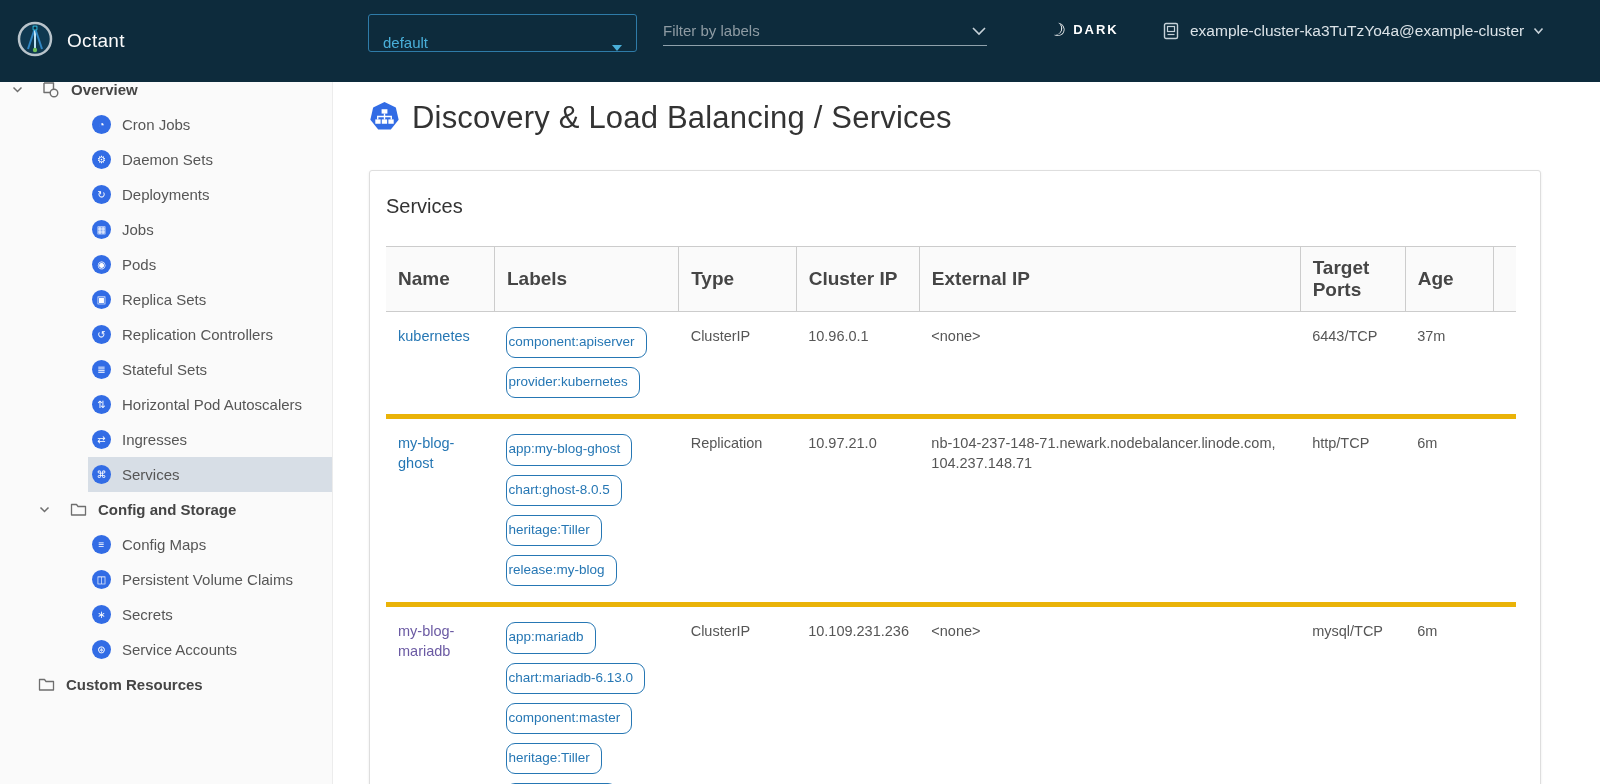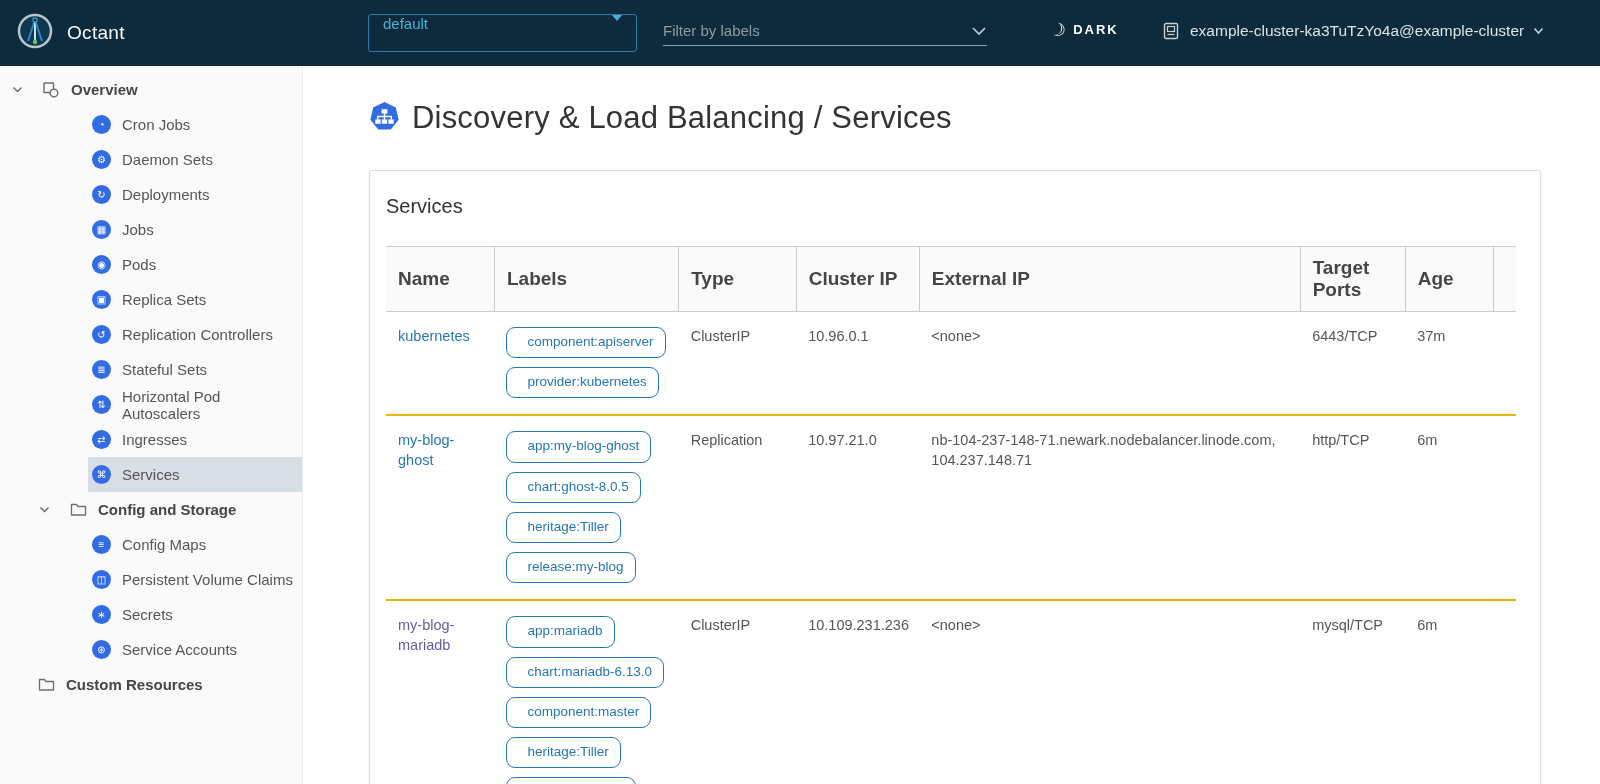--- a/index.html
+++ b/index.html
@@ -1,43 +1,43 @@
 <!DOCTYPE html>
 <html><head>
 <meta charset="utf-8">
 <style>
   * { margin:0; padding:0; box-sizing:border-box; }
   html,body { width:1600px; height:784px; overflow:hidden; background:#fff;
               font-family:"Liberation Sans", sans-serif; }
 
   
-  .topbar { position:absolute; left:0; top:0; width:1600px; height:66px;
+  .topbar { position:absolute; left:0; top:0; width:1600px; height:82px;
             background:#0d2b3c; display:flex; align-items:center; z-index:5; }
   .brand { display:flex; align-items:center; margin-left:16px; }
   .brand-name { color:#fafafa; font-size:19px; font-weight:400; margin-left:13px; letter-spacing:.3px; }
   .ns-select { position:absolute; left:368px; top:14px; width:269px; height:38px;
-               border:1px solid #2e7ba8; border-radius:3px; display:flex; align-items:flex-start;
+               border:1px solid #2e7ba8; border-radius:3px; display:flex; align-items:flex-end;
                padding:0 14px; cursor:pointer; }
   .ns-select .val { color:#49afd9; font-size:15px; flex:1; }
   .caret { width:0; height:0; border-left:5px solid transparent; border-right:5px solid transparent;
            border-top:6px solid #49afd9; }
   .filter { position:absolute; left:663px; top:16px; width:324px; height:30px;
             border-bottom:1px solid #8fa1ab; display:flex; align-items:center; cursor:text; }
   .filter .ph { color:#8e9ba3; font-size:15px; flex:1; }
   .theme-toggle { position:absolute; left:1050px; top:20px; display:flex; align-items:center;
                   gap:7px; color:#fff; cursor:pointer; }
   .moon { font-size:18px; line-height:1; transform:rotate(200deg); display:inline-block; }
   .theme-label { font-size:13px; font-weight:700; letter-spacing:2px; }
   .context { position:absolute; left:1156px; top:22px; display:flex; align-items:center; gap:9px;
              color:#dbe3e8; cursor:pointer;margin-left:7px; }
   .context .ctx-text { font-size:15.5px; }
   .chev { stroke:#c6d1d8; stroke-width:1.6; fill:none; }
 
   
-  .sidebar { position:absolute; left:0; top:66px; width:303px; bottom:0; background:#fafafa;
+  .sidebar { position:absolute; left:0; top:66px; width:333px; bottom:0; background:#fafafa;
              border-right:1px solid #ececec; padding-top:6px; overflow:hidden; }
   .side-item { height:35px; display:flex; align-items:center; cursor:pointer; color:#565656; font-size:15px; }
   .side-item.lvl0 { padding-left:10px; }
   .side-item.lvl1 { padding-left:37px; }
   .side-item.lvl2 { margin-left:88px; padding-left:4px; }
   .side-item.bold { font-weight:700; color:#454545; }
   .side-item.selected { background:#d7dee6; }
   .side-chevron { width:14px; display:flex; justify-content:center; margin-right:18px; }
   .side-glyph { width:18px; display:flex; justify-content:center; margin-right:11px; }
   .res-icon { width:19px; height:19px; border-radius:50%; background:#326ce5; color:#fff;
@@ -53,26 +53,26 @@
   .card { margin-top:34px; background:#fff; border:1px solid #dedede; border-radius:3px;
           box-shadow:0 1px 3px rgba(0,0,0,.08); padding:18px 24px 0 16px; }
   .card h2 { font-size:20px; font-weight:400; color:#333; margin:6px 0 28px 0; }
 
   table.svc { width:100%; border-collapse:collapse; table-layout:fixed; }
   table.svc thead th { background:#fafafa; border-top:1px solid #ccc; border-bottom:1px solid #ccc;
                        font-size:19px; font-weight:700; color:#454545; text-align:left;
                        padding:10px 12px; vertical-align:middle; height:53px; }
   table.svc thead th + th { border-left:1px solid #ccc; }
   table.svc tbody td { font-size:14.5px; color:#565656; text-align:left; padding:15px 12px 12px 12px;
-                       vertical-align:top; border-bottom:2px solid #eab308; line-height:1.35; }
+                       vertical-align:top; border-bottom:5px solid #eab308; line-height:1.35; }
   table.svc tbody tr:last-child td { border-bottom:none; }
   a.res-link { color:#2677b4; text-decoration:none; font-size:14.5px; word-break:break-word; }
   a.res-link.visited { color:#6b5aa3; }
   .pill { display:block; width:fit-content; border:1px solid #2677b4; color:#2677b4; background:#fff;
-          border-radius:9px; padding:5px 11px 6px 20px; font-size:13.5px; margin:0 0 9px 0; cursor:pointer; }
+          border-radius:9px; padding:5px 11px 6px 1px; font-size:13.5px; margin:0 0 9px 0; cursor:pointer; }
   td .pill:last-child { margin-bottom:4px; }
 </style>
 </head>
 <body>
 
 <header class="topbar">
   <div class="brand">
     <span>
       <svg width="38" height="38" viewBox="0 0 38 38">
         <circle cx="19" cy="19" r="16" fill="#0f3850" stroke="#b9c4cb" stroke-width="2.5"></circle>

